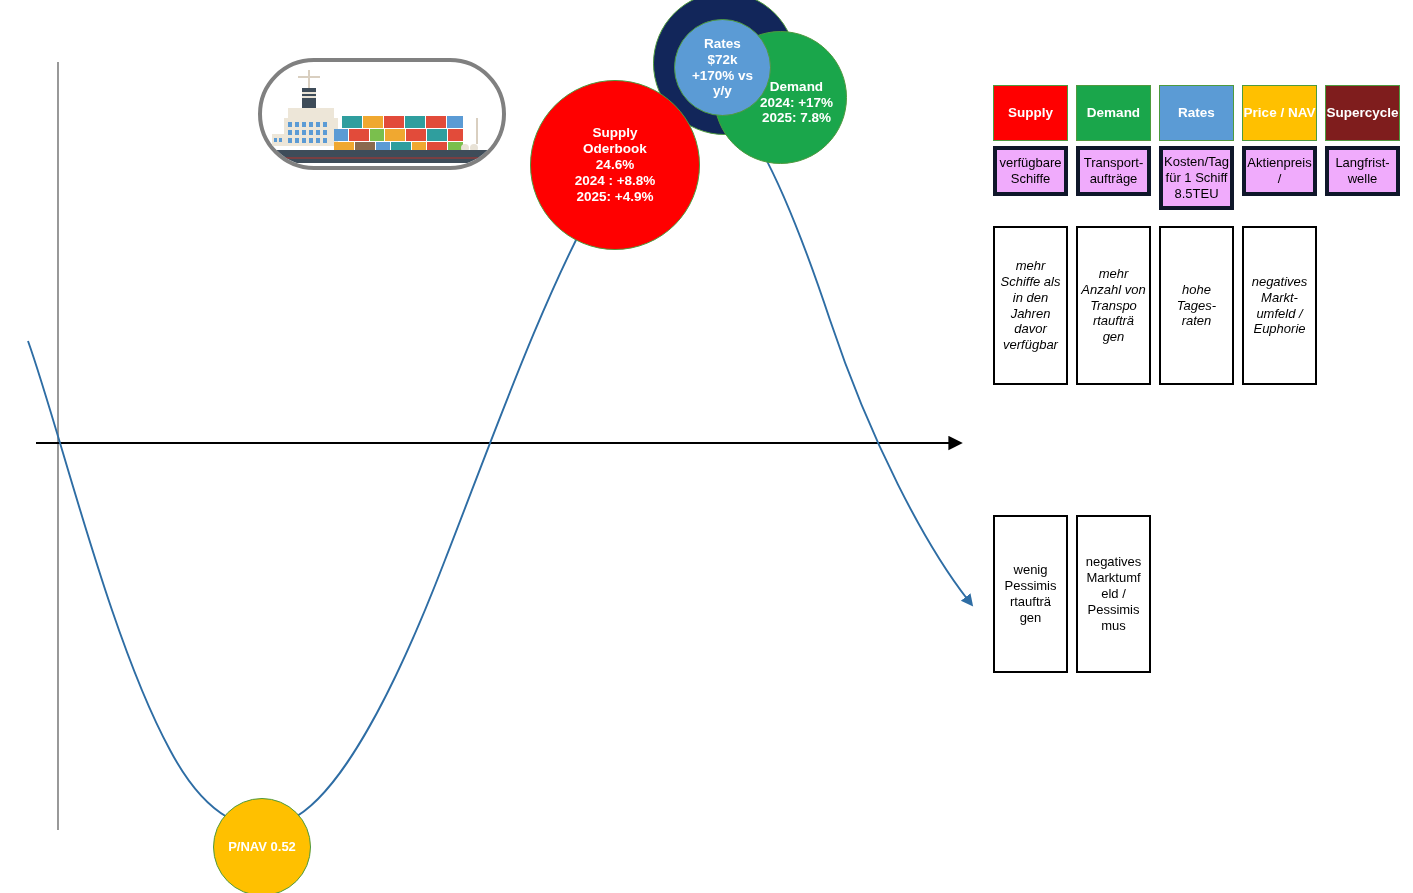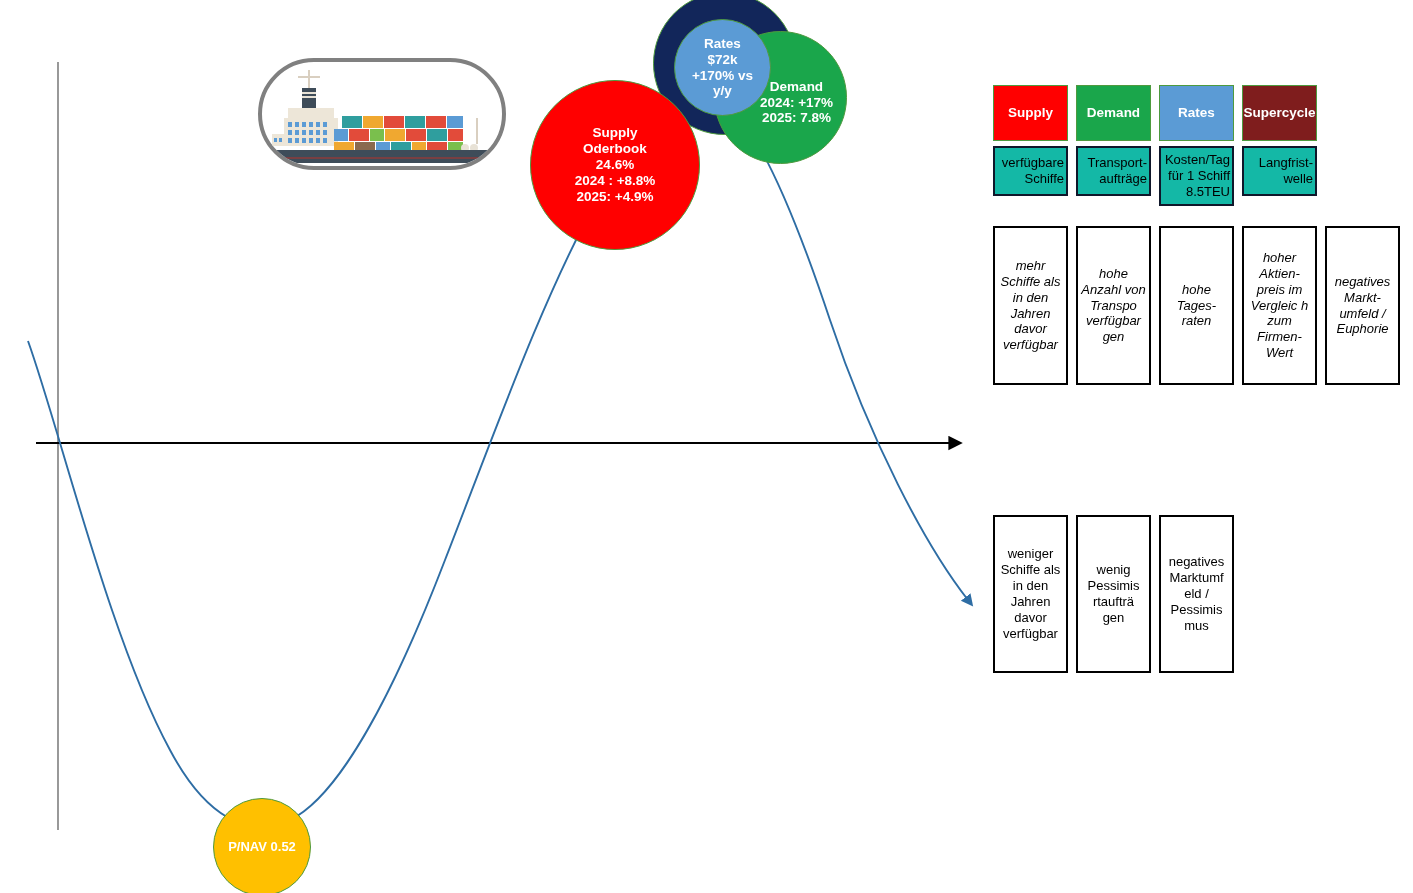--- a/index.html
+++ b/index.html
@@ -34,24 +34,24 @@
   #bubble-pnav{left:213px;top:798px;width:98px;height:98px;background:#FFC000;
                font-size:13px;}
 
   
   .legend{position:absolute;left:993px;top:85px;display:flex;gap:8px;}
   .legend-col{width:75px;display:flex;flex-direction:column;}
   .legend-head{height:56px;border:1px solid #4E9A3E;box-sizing:border-box;
                display:flex;align-items:center;justify-content:center;
                text-align:center;color:#ffffff;font-weight:bold;font-size:13.5px;
                line-height:1.15;}
-  .legend-sub{margin-top:5px;border:2px solid #0f172a;box-sizing:border-box;
+  .legend-sub{margin-top:5px;border:4px solid #0f172a;box-sizing:border-box;
               min-height:50px;display:flex;align-items:center;justify-content:center;
-              text-align:right;color:#000000;font-size:13px;line-height:1.22;
-              padding:4px 2px;background:#14b8a6;}
+              text-align:center;color:#000000;font-size:13px;line-height:1.22;
+              padding:4px 2px;background:#f0abfc;}
 
   
   .descrow{position:absolute;left:993px;display:flex;gap:8px;align-items:flex-start;}
   #desc-upper{top:226px;font-style:italic;}
   #desc-lower{top:515px;}
   .descbox{width:75px;border:2px solid #000000;box-sizing:border-box;background:#ffffff;
            display:flex;align-items:center;justify-content:center;text-align:center;
            font-size:13px;line-height:1.22;color:#000000;padding:4px 3px;}
   #desc-upper .descbox{height:159px;}
   #desc-lower .descbox{height:158px;}
@@ -211,55 +211,57 @@
 
     <div class="legend-col">
       <div class="legend-head" style="background:#5B9BD5">
         <span>Rates</span>
       </div>
       <div class="legend-sub">
         <span>Kosten/Tag für 1 Schiff 8.5TEU</span>
       </div>
     </div>
 
+    <div class="legend-col">
+      <div class="legend-head" style="background:#FFC000">
+        <span>Price / NAV</span>
+      </div>
+      <div class="legend-sub">
+        <span>Aktienpreis /</span>
+      </div>
+    </div>
 
     <div class="legend-col">
       <div class="legend-head" style="background:#7f1d1d">
         <span>Supercycle</span>
       </div>
       <div class="legend-sub">
         <span>Langfrist-welle</span>
       </div>
     </div>
 
   </div>
 
   <div class="descrow" id="desc-upper">
     <div class="descbox">
       <span>mehr Schiffe als in den Jahren davor verfügbar</span>
     </div>
     <div class="descbox">
-      <span>hohe Anzahl von Transpo verfügbar gen</span>
+      <span>mehr Anzahl von Transpo rtaufträ gen</span>
     </div>
     <div class="descbox">
       <span>hohe Tages-raten</span>
     </div>
     <div class="descbox">
-      <span>hoher Aktien-preis im Vergleic h zum Firmen-Wert</span>
-    </div>
-    <div class="descbox">
       <span>negatives Markt-umfeld / Euphorie</span>
     </div>
   </div>
 
   <div class="descrow" id="desc-lower">
     <div class="descbox">
-      <span>weniger Schiffe als in den Jahren davor verfügbar</span>
-    </div>
-    <div class="descbox">
       <span>wenig Pessimis rtaufträ gen</span>
     </div>
     <div class="descbox">
       <span>negatives Marktumf eld / Pessimis mus</span>
     </div>
   </div>
 
 </div>
 
 </body></html>

